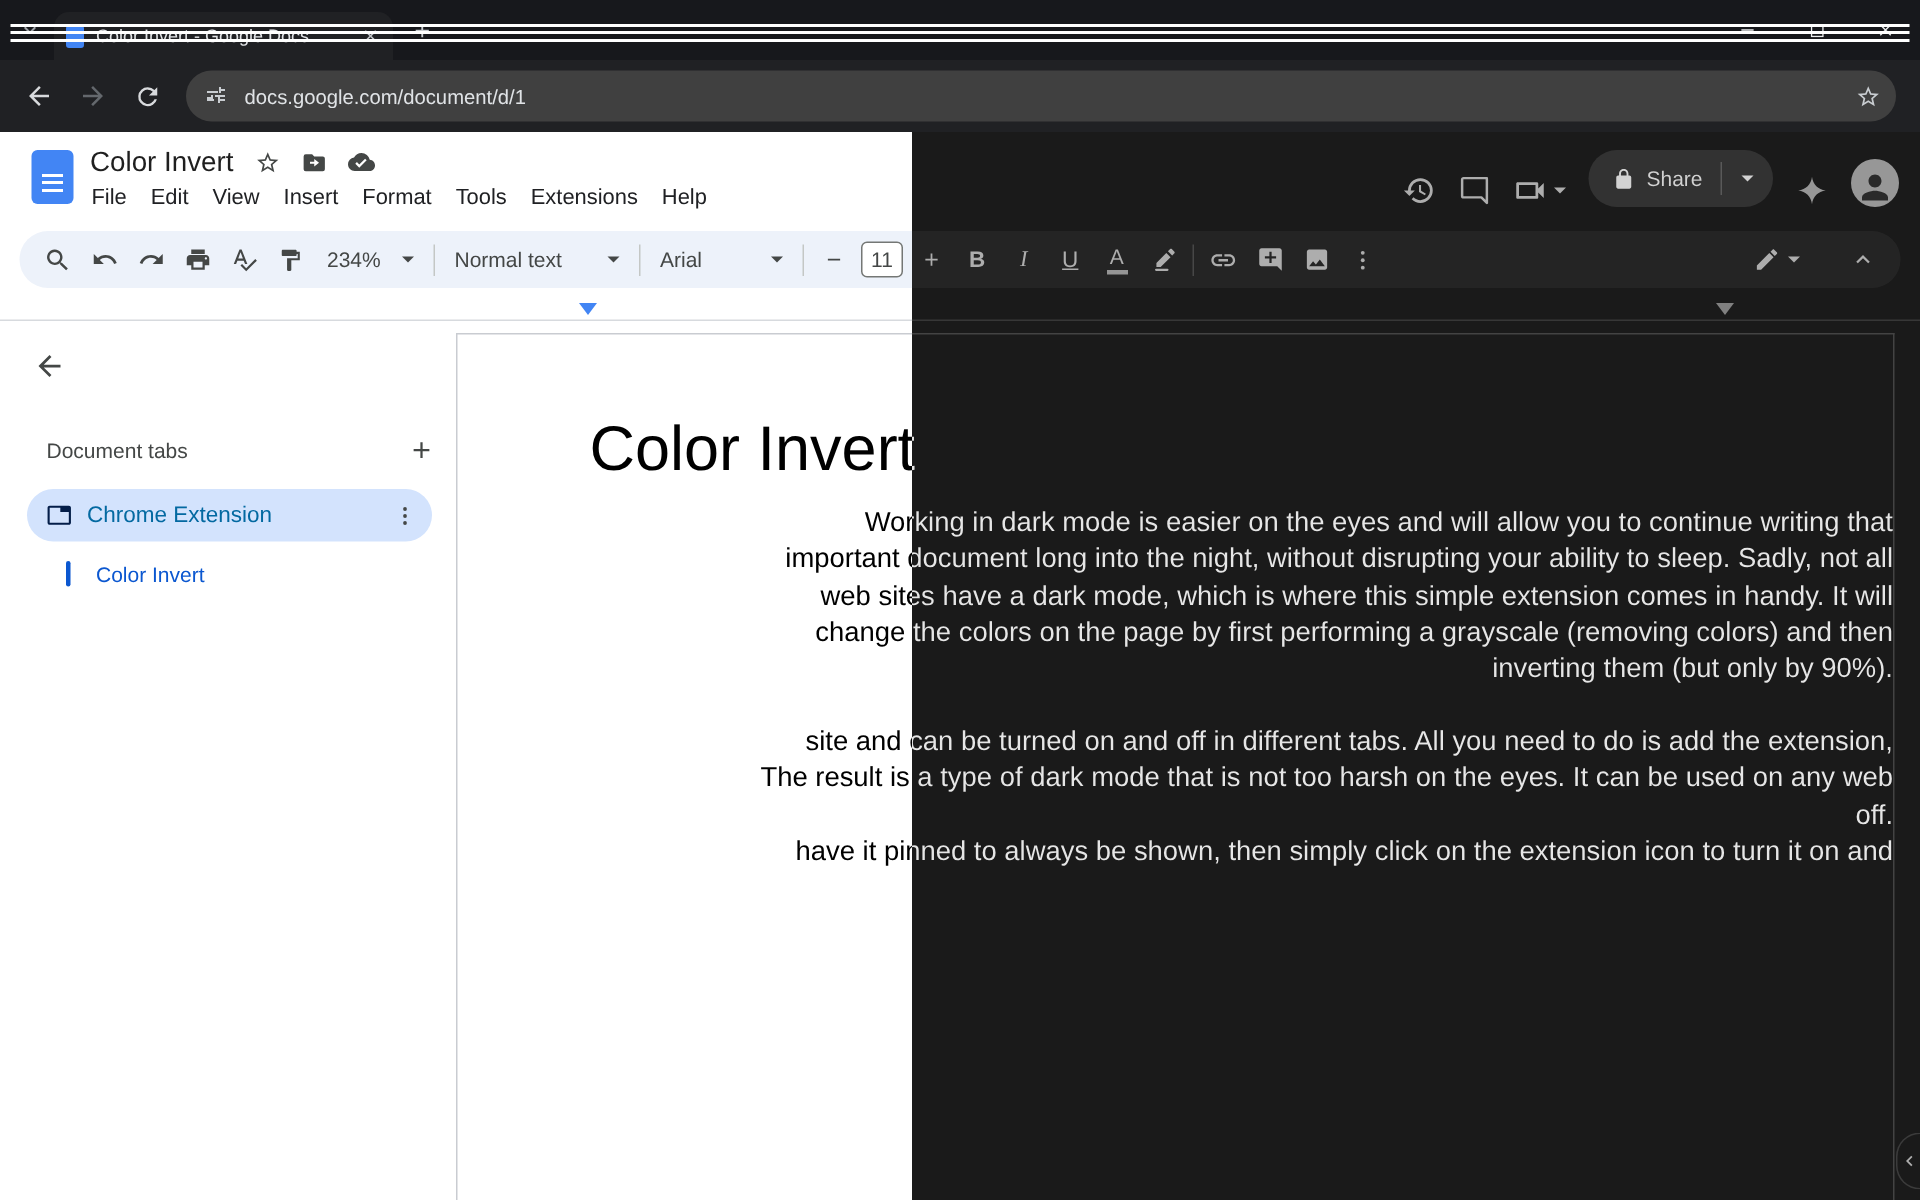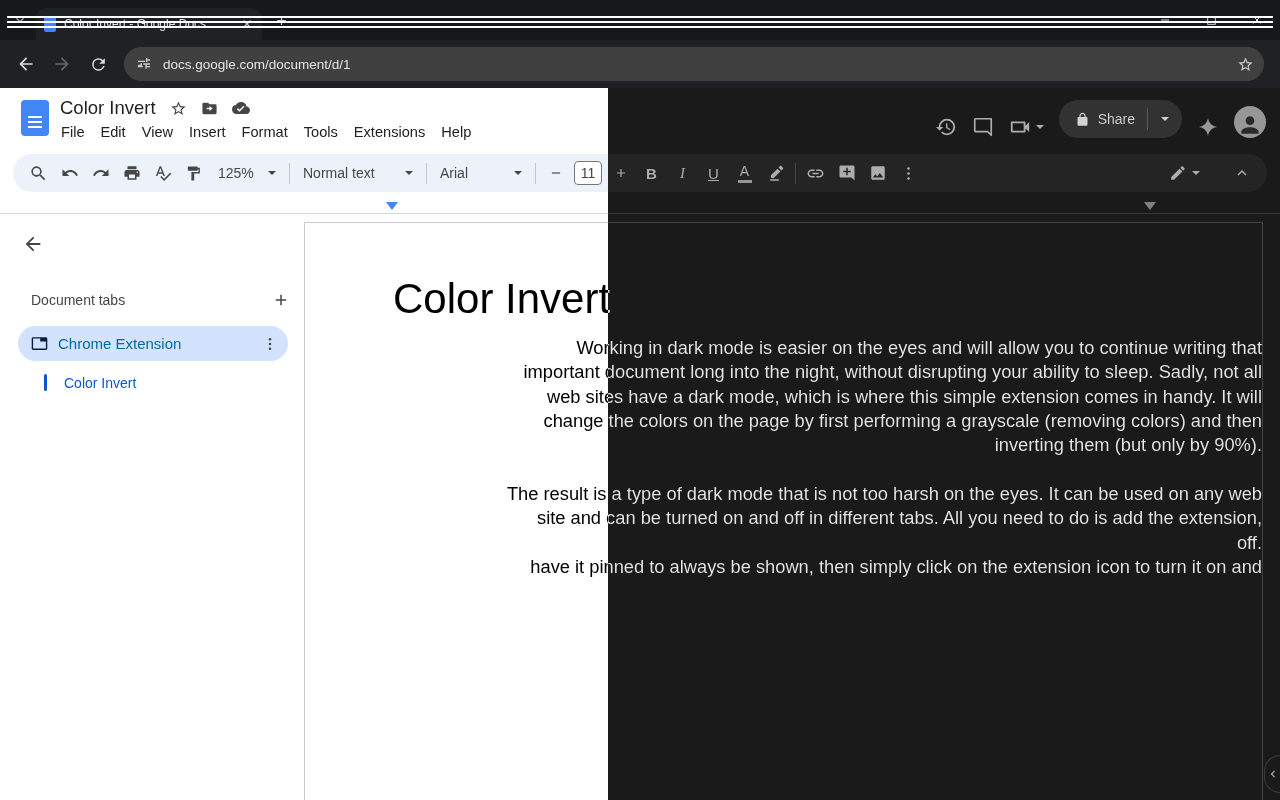--- a/index.html
+++ b/index.html
@@ -317,21 +317,21 @@
         <svg width="18" height="18" viewBox="0 0 24 24">
             <path d="M12.45 16h2.09L9.43 3H7.57L2.46 16h2.09l1.12-3h5.64l1.14 3zm-6.02-5L8.5 5.48 10.57 11H6.43zm15.16.59l-8.09 8.09L9.83 16l-1.41 1.41 5.09 5.09L23 13l-1.41-1.41z" fill="currentColor"></path>
           </svg>
       </span>
       <span class="tb-btn">
         <svg width="17" height="17" viewBox="0 0 24 24">
             <path d="M18 4V3c0-.55-.45-1-1-1H5c-.55 0-1 .45-1 1v4c0 .55.45 1 1 1h12c.55 0 1-.45 1-1V6h1v4H9v11c0 .55.45 1 1 1h2c.55 0 1-.45 1-1v-9h8V4h-3z" fill="currentColor"></path>
           </svg>
       </span>
       <span class="tb-select sel-zoom">
-        <span>125%</span>
+        <span>234%</span>
         <span class="caret-down"></span>
       </span>
       <span class="tb-sep"></span>
       <span class="tb-select sel-styles">
         <span>Normal text</span>
         <span class="caret-down"></span>
       </span>
       <span class="tb-sep"></span>
       <span class="tb-select sel-font">
         <span>Arial</span>
@@ -444,22 +444,22 @@
 
     <div class="paper">
       <div class="doc-heading">Color Invert</div>
       <div class="doc-body">
         <div class="doc-line">Working in dark mode is easier on the eyes and will allow you to continue writing that</div>
         <div class="doc-line">important document long into the night, without disrupting your ability to sleep. Sadly, not all</div>
         <div class="doc-line">web sites have a dark mode, which is where this simple extension comes in handy. It will</div>
         <div class="doc-line">change the colors on the page by first performing a grayscale (removing colors) and then</div>
         <div class="doc-line">inverting them (but only by 90%).</div>
         <div class="para-gap"></div>
+        <div class="doc-line">site and can be turned on and off in different tabs. All you need to do is add the extension,</div>
         <div class="doc-line">The result is a type of dark mode that is not too harsh on the eyes. It can be used on any web</div>
-        <div class="doc-line">site and can be turned on and off in different tabs. All you need to do is add the extension,</div>
         <div class="doc-line">off.</div>
         <div class="doc-line">have it pinned to always be shown, then simply click on the extension icon to turn it on and</div>
       </div>
     </div>
 
     <div class="side-handle">
       <svg width="14" height="14" viewBox="0 0 24 24">
           <path d="M15.41 7.41L14 6l-6 6 6 6 1.41-1.41L10.83 12z" fill="currentColor"></path>
         </svg>
     </div>

